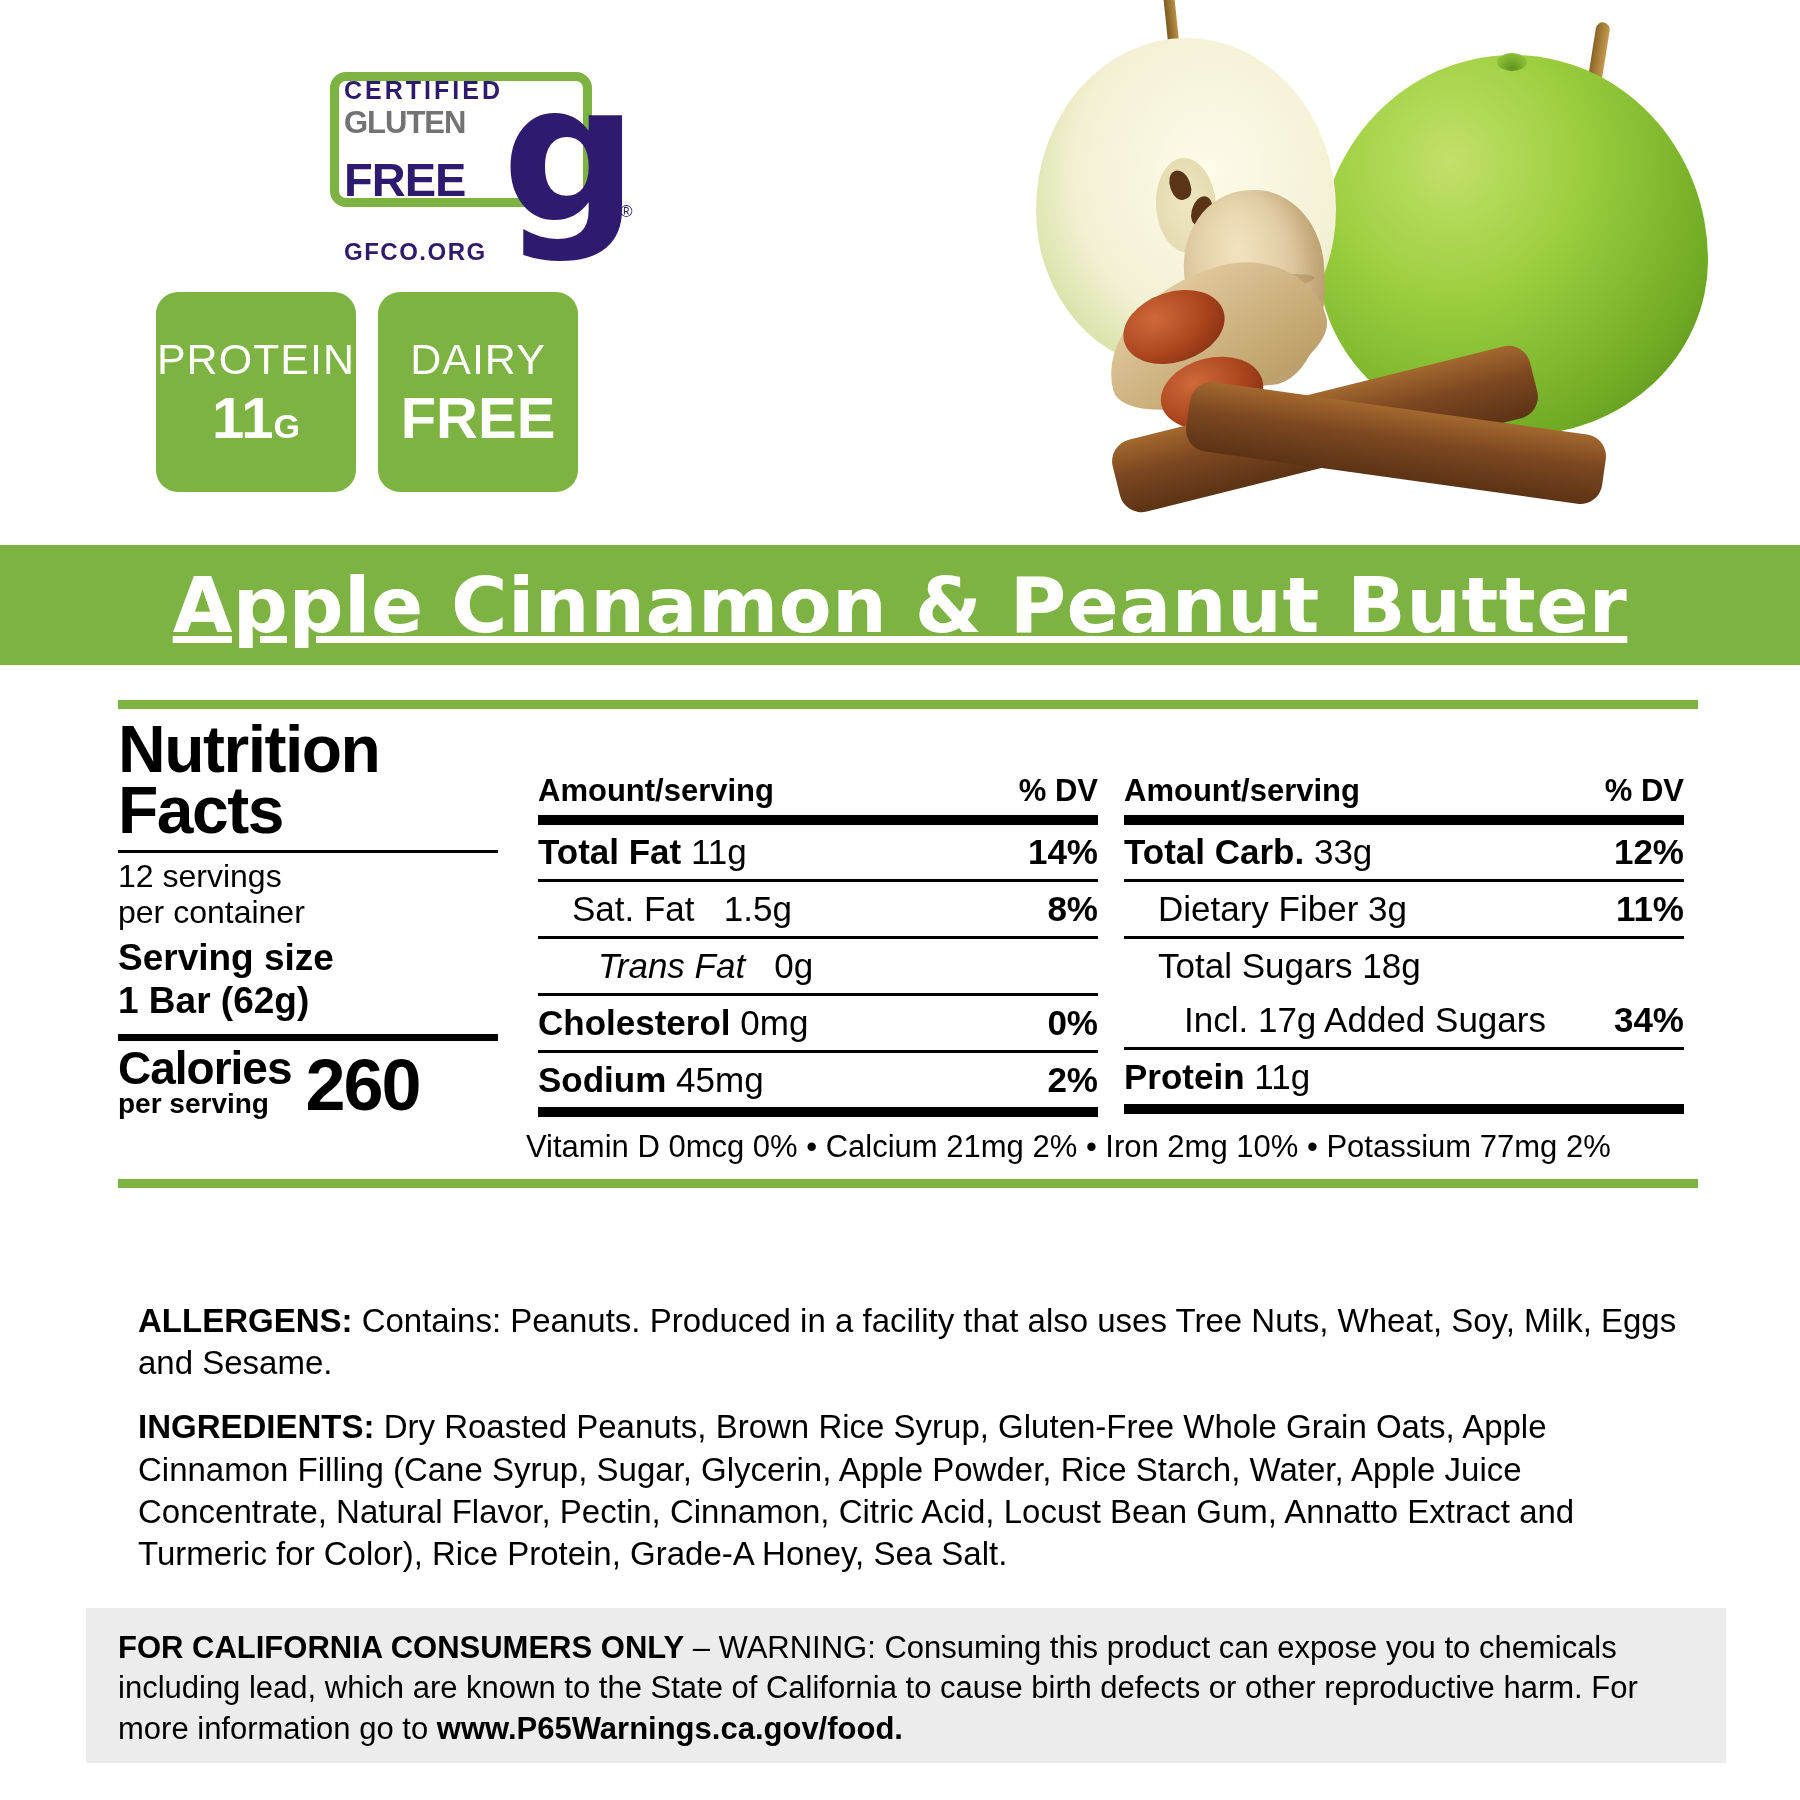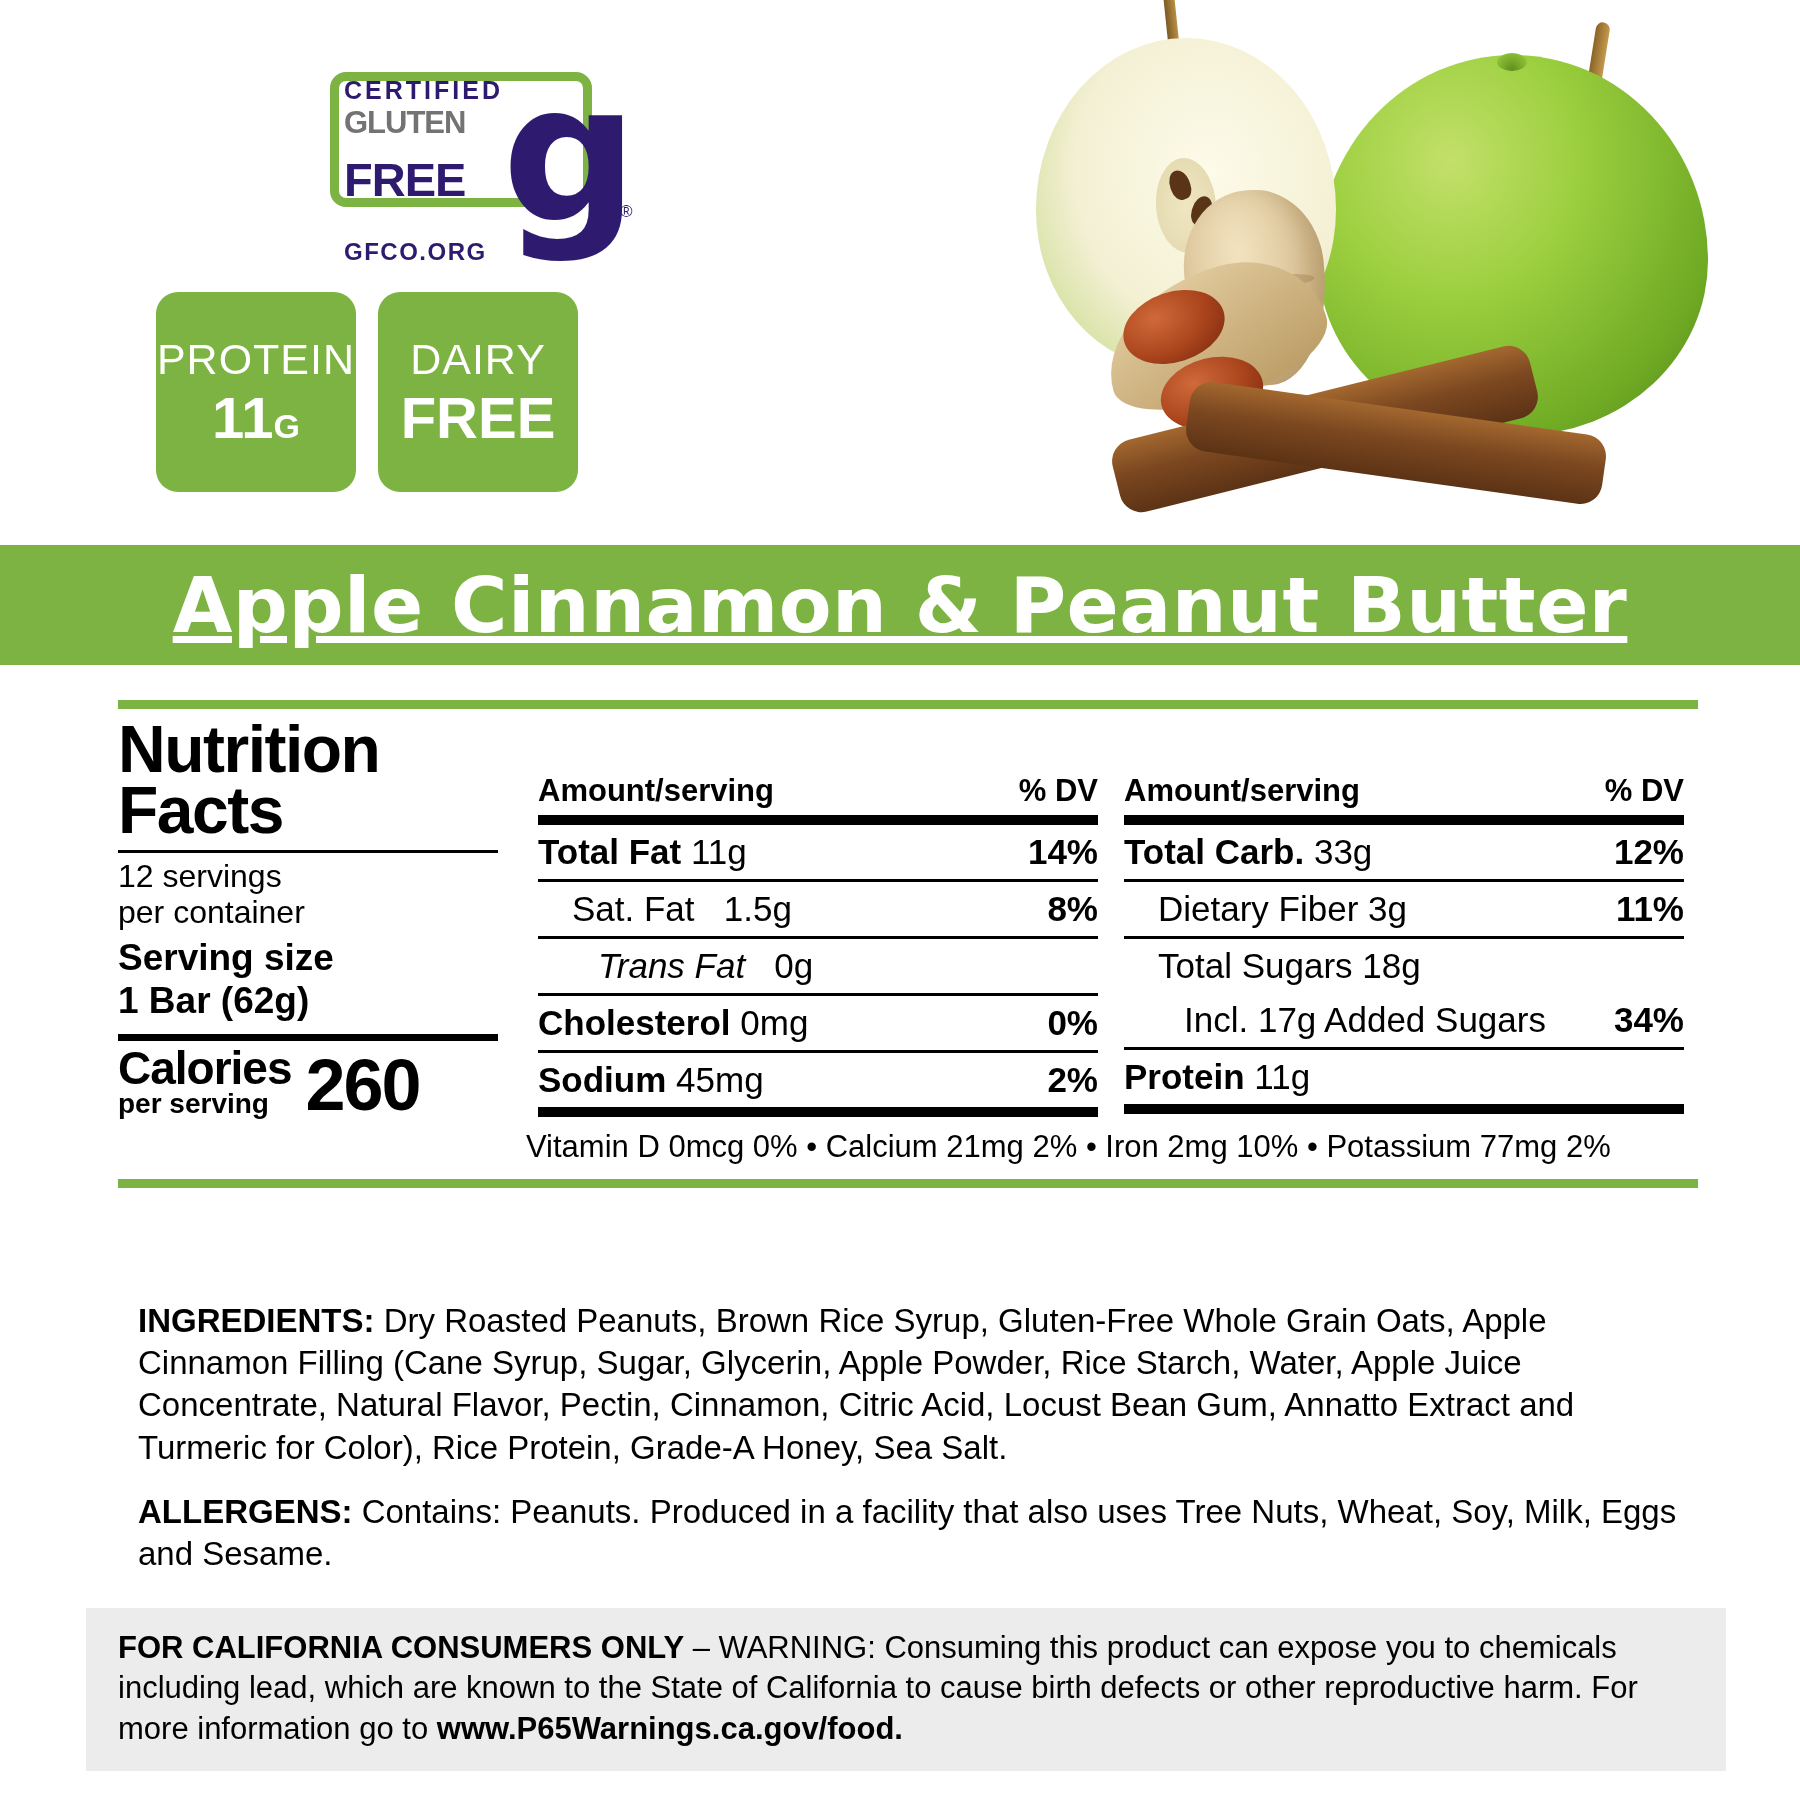--- a/index.html
+++ b/index.html
@@ -313,21 +313,21 @@
   }
   .ing p{margin:0 0 22px 0;}
   .ing b{font-weight:bold;}
 
   
   .prop65{
     position:absolute;
     left:86px; top:1608px;
     width:1640px;
     background:#ececec;
-    padding:20px 32px 22px 32px;
+    padding:20px 32px 14px 32px;
     box-sizing:border-box;
     font-size:31px;
     line-height:1.3;
   }
   .prop65 b{font-weight:bold;}
 </style>
 </head>
 <body>
 
 <div class="top">
@@ -484,22 +484,22 @@
     </div>
   </div>
 
   <div class="vits" style="margin-left:400px;">Vitamin D 0mcg 0% • Calcium 21mg 2% • Iron 2mg 10% • Potassium 77mg 2%</div>
 
   <div class="rule-bot"></div>
 </div>
 
 <div class="ing">
   <p>
-    <b>INGREDIENTS:</b><span> Dry Roasted Peanuts, Brown Rice Syrup, Gluten-Free Whole Grain Oats, Apple Cinnamon Filling (Cane Syrup, Sugar, Glycerin, Apple Powder, Rice Starch, Water, Apple Juice Concentrate, Natural Flavor, Pectin, Cinnamon, Citric Acid, Locust Bean Gum, Annatto Extract and Turmeric for Color), Rice Protein, Grade-A Honey, Sea Salt.</span>
+    <b>ALLERGENS:</b><span> Contains: Peanuts. Produced in a facility that also uses Tree Nuts, Wheat, Soy, Milk, Eggs and Sesame.</span>
   </p>
   <p>
-    <b>ALLERGENS:</b><span> Contains: Peanuts. Produced in a facility that also uses Tree Nuts, Wheat, Soy, Milk, Eggs and Sesame.</span>
+    <b>INGREDIENTS:</b><span> Dry Roasted Peanuts, Brown Rice Syrup, Gluten-Free Whole Grain Oats, Apple Cinnamon Filling (Cane Syrup, Sugar, Glycerin, Apple Powder, Rice Starch, Water, Apple Juice Concentrate, Natural Flavor, Pectin, Cinnamon, Citric Acid, Locust Bean Gum, Annatto Extract and Turmeric for Color), Rice Protein, Grade-A Honey, Sea Salt.</span>
   </p>
 </div>
 
 <div class="prop65">
   <b>FOR CALIFORNIA CONSUMERS ONLY</b><span> – WARNING: Consuming this product can expose you to chemicals including lead, which are known to the State of California to cause birth defects or other reproductive harm. For more information go to </span><b>www.P65Warnings.ca.gov/food.</b>
 </div>
 
 </body></html>

